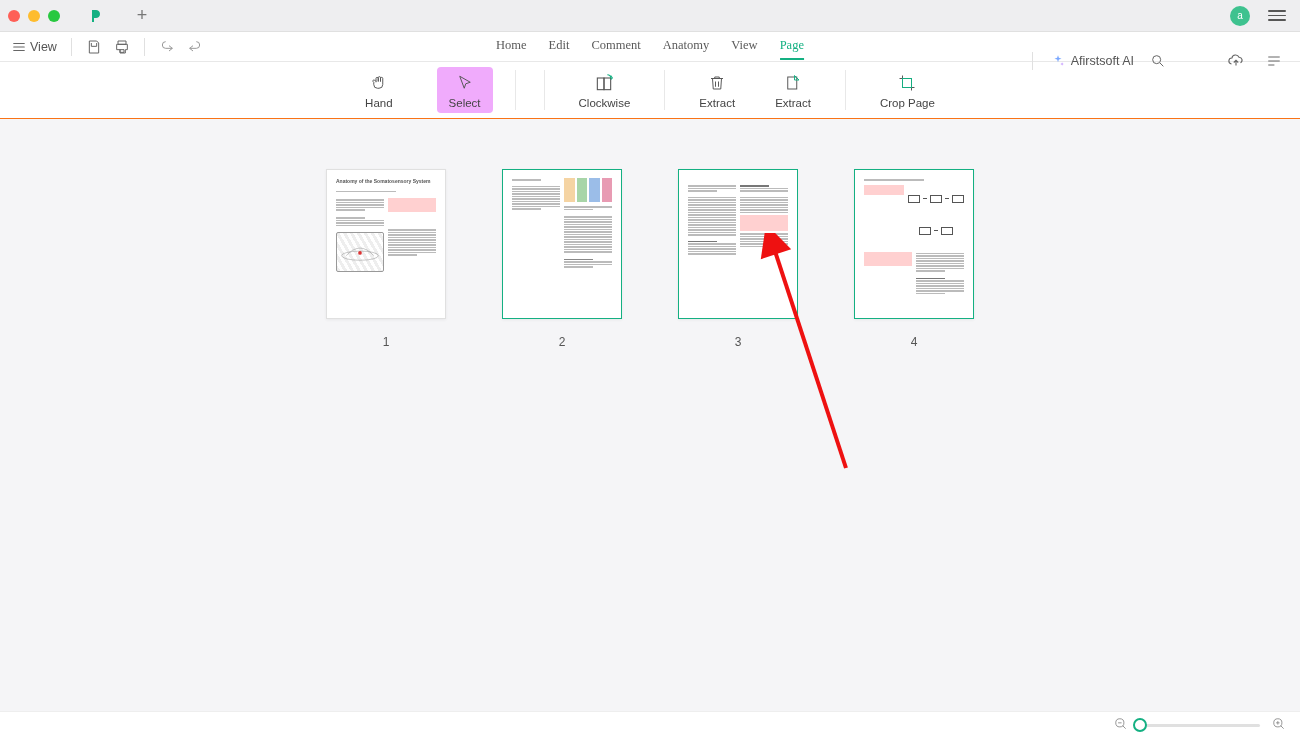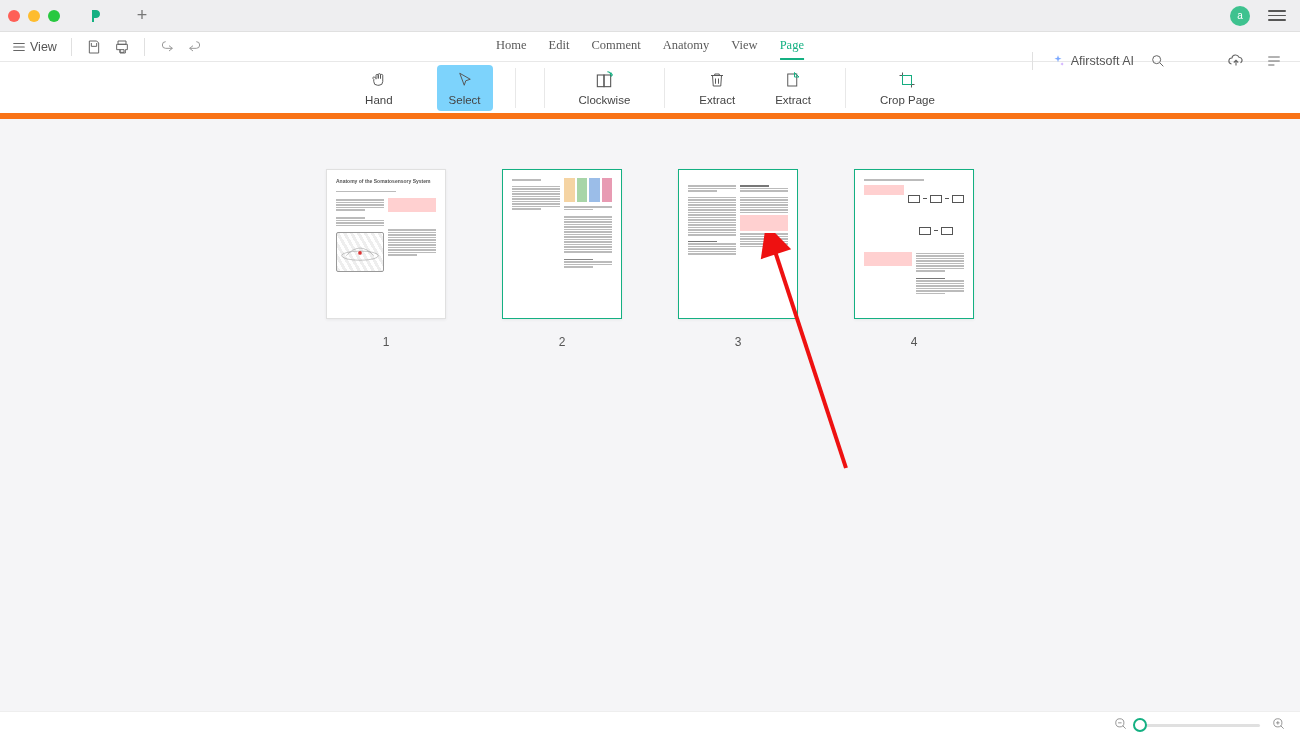--- a/index.html
+++ b/index.html
@@ -82,28 +82,28 @@
     .sparkle { width: 14px; height: 14px; }
     .search-icon { cursor: pointer; }
     .cloud-icon { cursor: pointer; }
     .collapse-icon { cursor: pointer; }
     
     .ribbon {
       height: 57px;
       display: flex;
       justify-content: center;
       align-items: center;
-      border-bottom: 6px solid #f97316;
+      border-bottom: 1px solid #f97316;
       gap: 16px;
     }
     .ribbon-item {
       display: flex; flex-direction: column; align-items: center; justify-content: center;
       padding: 4px 12px 4px 12px; height: 46px; cursor: pointer; gap: 3px; border-radius: 4px;
     }
-    .ribbon-item.selected { background: #7dd3fc; margin-left: 16px; }
+    .ribbon-item.selected { background: #f0abfc; margin-left: 16px; }
     .ribbon-item .ribbon-icon { height: 22px; display: flex; align-items: center; justify-content: center; color: #555; }
     .ribbon-item .ribbon-label { font-size: 11.5px; color: #444; white-space: nowrap; display: flex; align-items: center; gap: 2px;}
     .ribbon-div { width: 1px; height: 40px; background: #e8e8e8; margin: 0 6px; }
     .caret-small { font-size: 8px; color: #666; }
     
     .workspace {
       height: calc(739px - 32px - 30px - 57px - 28px);
       background: #f5f5f7;
       position: relative;
       overflow: hidden;

